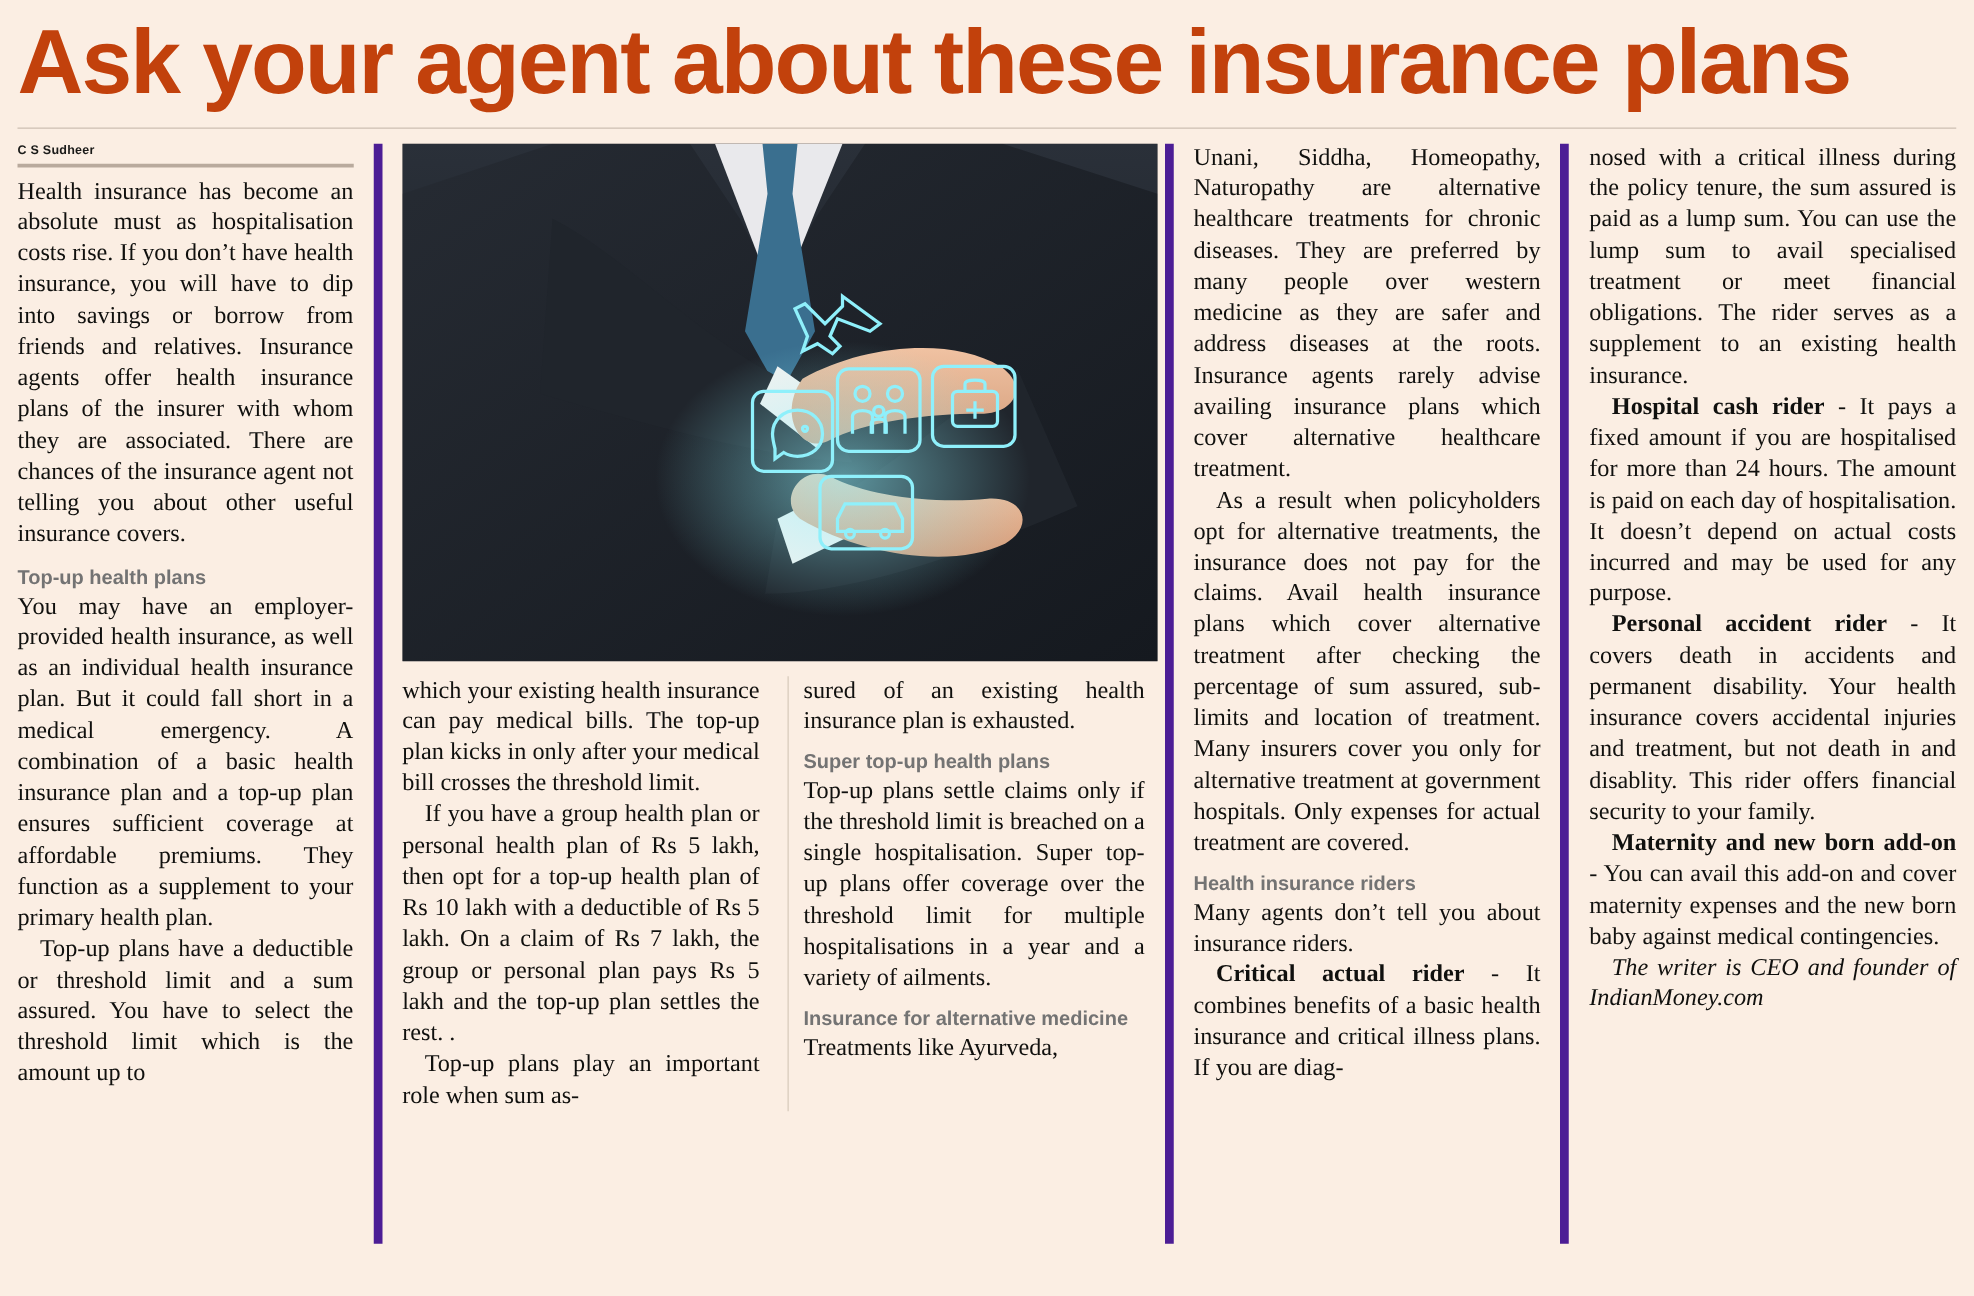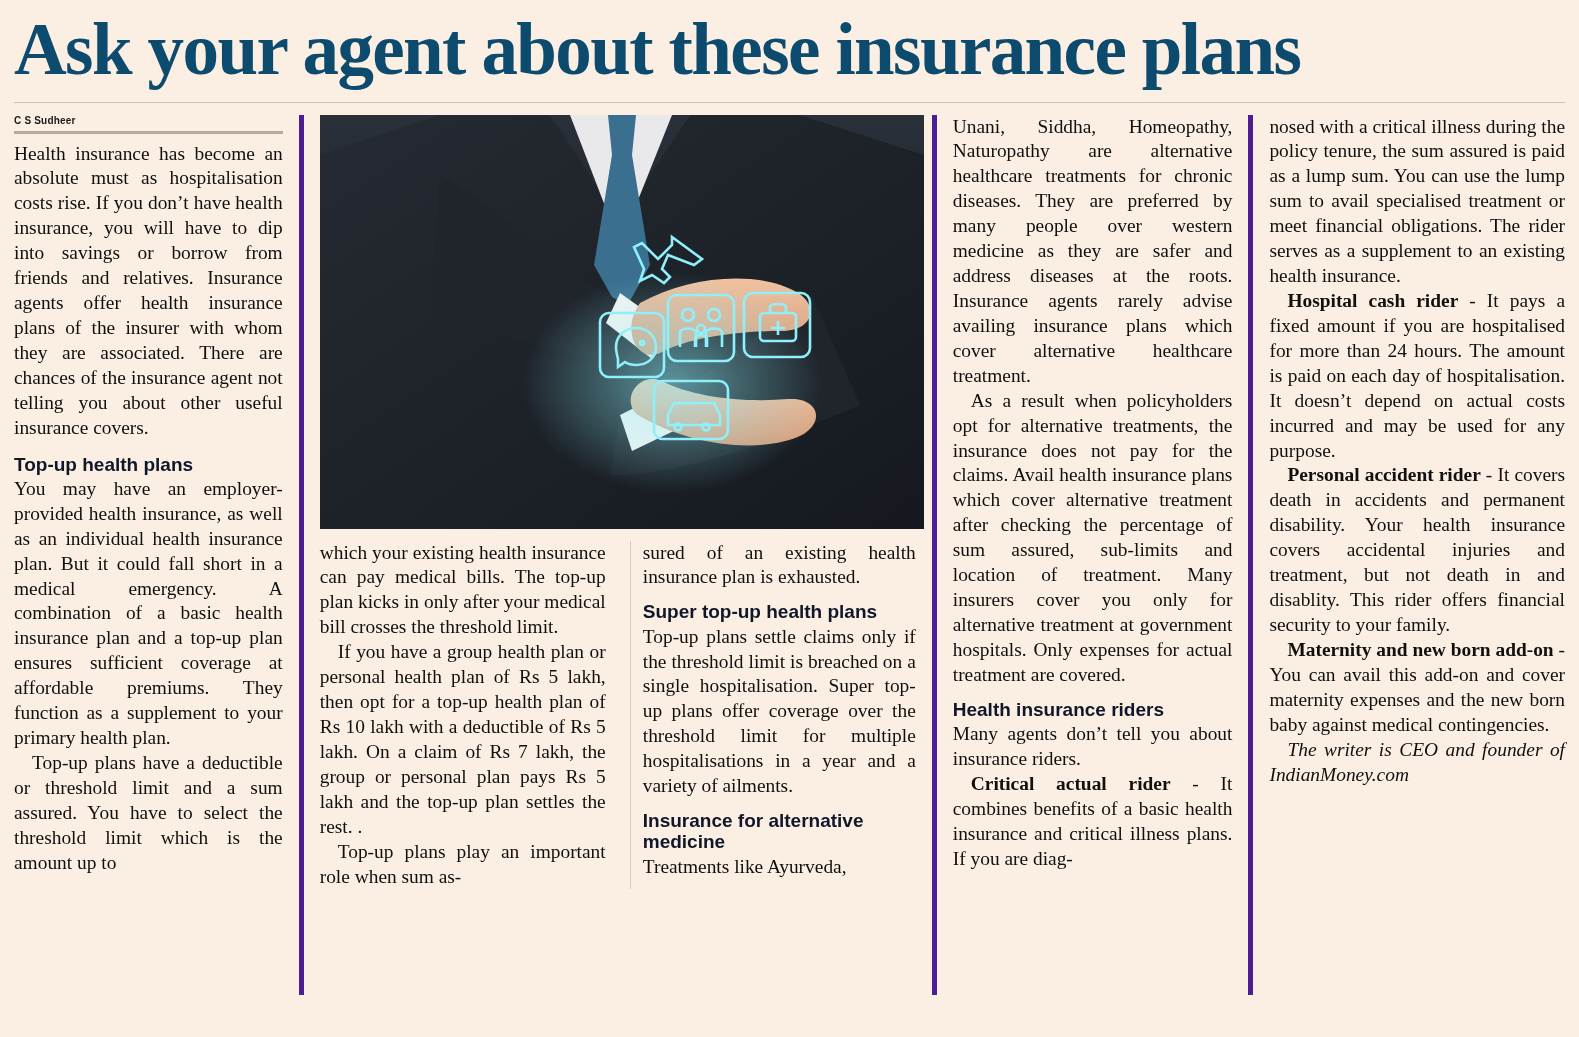--- a/index.html
+++ b/index.html
@@ -12,45 +12,45 @@
     color: #10100e;
     overflow: hidden;
   }
   .page {
     position: relative;
     width: 1579px;
     height: 1037px;
     padding: 8px 14px 0 14px;
   }
   .headline {
-    font-family: Liberation Serif, serif;
+    font-family: Liberation Sans, sans-serif;
     font-weight: 700;
     font-size: 73px;
     line-height: 0.98;
     letter-spacing: -1.6px;
     margin: 6px 0 0 0;
     white-space: nowrap;
-    color: #0c4a6e;
+    color: #c2410c;
   }
   .rule-top {
     border-bottom: 1px solid #cdbfb3;
     margin: 16px 0 0 0;
   }
   .cols {
     display: flex;
     gap: 0;
     margin-top: 12px;
     height: 880px;
   }
   .col {
     width: 286px;
     position: relative;
     padding-right: 16px;
   }
-  .col + .col { border-left: 5px solid #4c1d95; padding-left: 16px; }
+  .col + .col { border-left: 7px solid #4c1d95; padding-left: 16px; }
   .col.c2 { width: 318px; }
   .col.c4 { width: 318px; }
   .col.c5 { width: 318px; padding-right: 0; }
 
   .byline {
     font-family: "Liberation Sans", sans-serif;
     font-weight: 700;
     font-size: 10px;
     color: #1a1a18;
     letter-spacing: .2px;
@@ -66,23 +66,23 @@
     line-height: 1.285;
     text-align: justify;
     text-justify: inter-word;
     hyphens: auto;
     -webkit-hyphens: auto;
   }
   p + p { text-indent: 18px; }
   .subhead {
     font-family: "Liberation Sans", sans-serif;
     font-weight: 700;
-    font-size: 19px;
+    font-size: 16px;
     line-height: 1.12;
-    color: #0f172a;
+    color: #737373;
     margin: 11px 0 2px 0;
   }
   .subhead.first { margin-top: 13px; }
   .lead-in { font-weight: 700; }
   .italic { font-style: italic; }
 
   .photo-wrap {
     width: 604px;
     height: 414px;
     margin: 0 0 12px 0;

